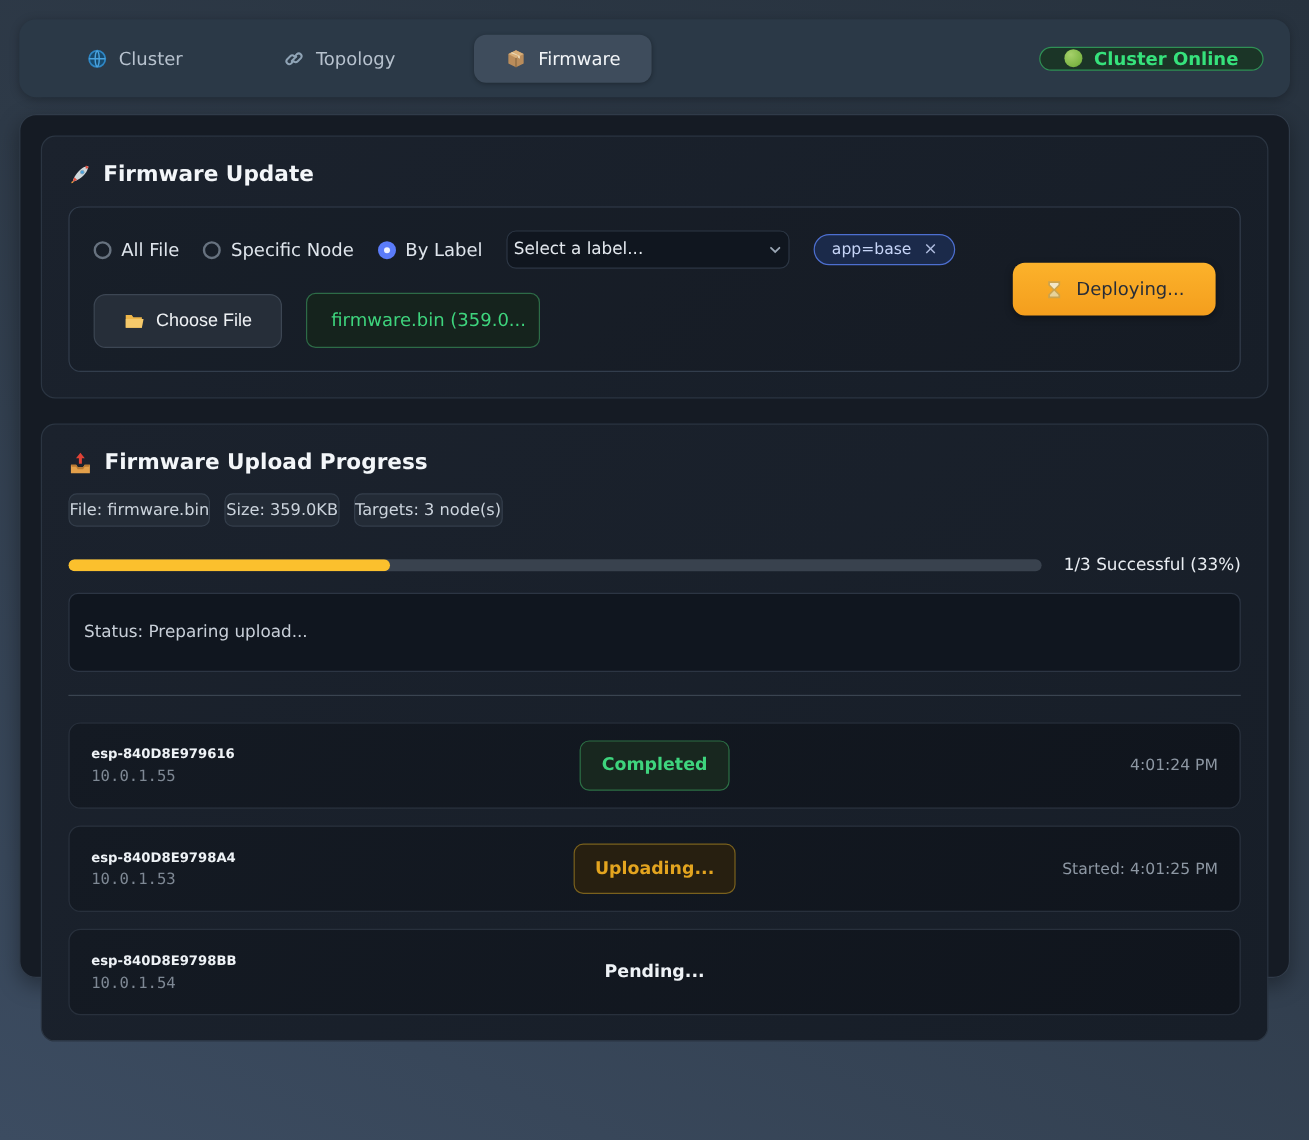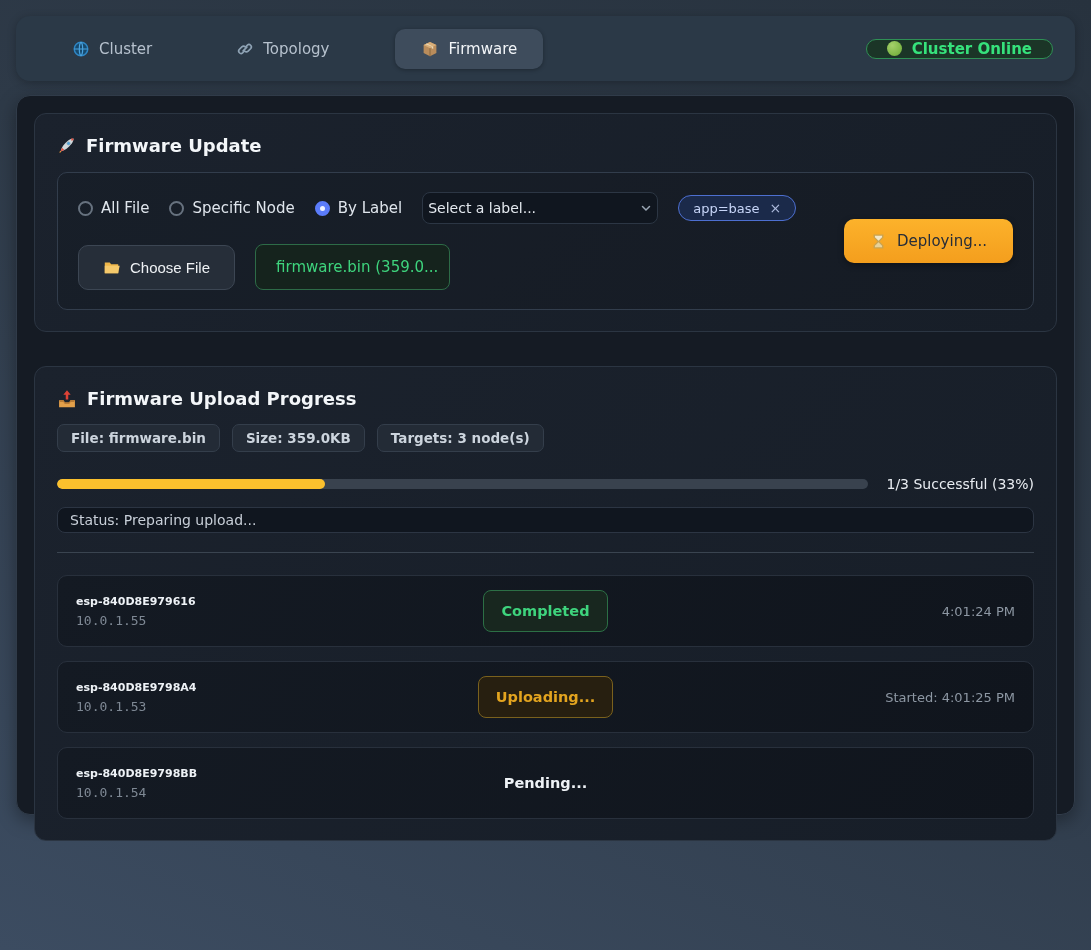--- a/index.html
+++ b/index.html
@@ -36,21 +36,21 @@
   
   .main {
     margin-top:14px; height:720px;
     background:#151b24; border:1px solid #303b49; border-radius:14px;
     padding:17px; box-shadow:0 6px 18px rgba(0,0,0,.35);
   }
   .card {
     background:linear-gradient(135deg,#1b222d 0%,#171e28 100%);
     border:1px solid #2b3542; border-radius:12px; padding:21px 22px;
   }
-  .card + .card { margin-top:34px; }
+  .card + .card { margin-top:21px; }
   .card-title { display:flex; align-items:center; gap:10px;
     font-size:18px; font-weight:bold; color:#f3f6f9; }
 
   
   .control-box {
     margin-top:16px; border:1px solid #323d4c; border-radius:10px;
     padding:19px 20px; display:flex; align-items:center; gap:20px;
     background:rgba(0,0,0,.08);
   }
   .control-left { flex:1; display:flex; flex-direction:column; gap:20px; }
@@ -90,29 +90,29 @@
     border:none; border-radius:10px; padding:13px 26px;
     font-size:15px; color:#272d38; font-weight:500; cursor:pointer;
     font-family:"DejaVu Sans", sans-serif;
     box-shadow:0 2px 6px rgba(0,0,0,.35); white-space:nowrap;
   }
 
   
   .meta-row { display:flex; gap:12px; margin-top:15px; }
   .meta-badge {
     background:#232b36; border:1px solid #343e4b; border-radius:7px;
-    padding:5px 13px; font-size:13.5px; color:#ccd4dd;font-weight:bold;
+    padding:5px 0; font-size:13.5px; color:#ccd4dd;
   }
   .progress-row { display:flex; align-items:center; gap:18px; margin-top:24px; }
   .progress-track { flex:1; height:10px; border-radius:6px; background:#39424e; overflow:hidden; }
   .progress-fill { height:100%; border-radius:6px; background:#fbc02d; }
   .progress-label { font-size:14px; color:#e9edf2; white-space:nowrap; }
   .status-box {
     margin-top:15px; background:#10161f; border:1px solid #2c3543;
-    border-radius:8px; padding:4px 12px; font-size:14px; color:#c8cfd8;
+    border-radius:8px; padding:24px 12px; font-size:14px; color:#c8cfd8;
   }
   .divider { border:none; border-top:1px solid #3a4450; margin:19px 0 22px; }
   .node-list { display:flex; flex-direction:column; gap:14px; }
   .node-row {
     display:grid; grid-template-columns:1fr auto 1fr; align-items:center;
     background:linear-gradient(120deg,#141a23 0%,#10151d 100%);
     border:1px solid #28303c; border-radius:10px;
     padding:14px 18px; height:72px;
   }
   .node-id .name { font-size:11px; font-weight:bold; color:#eef2f6; }

